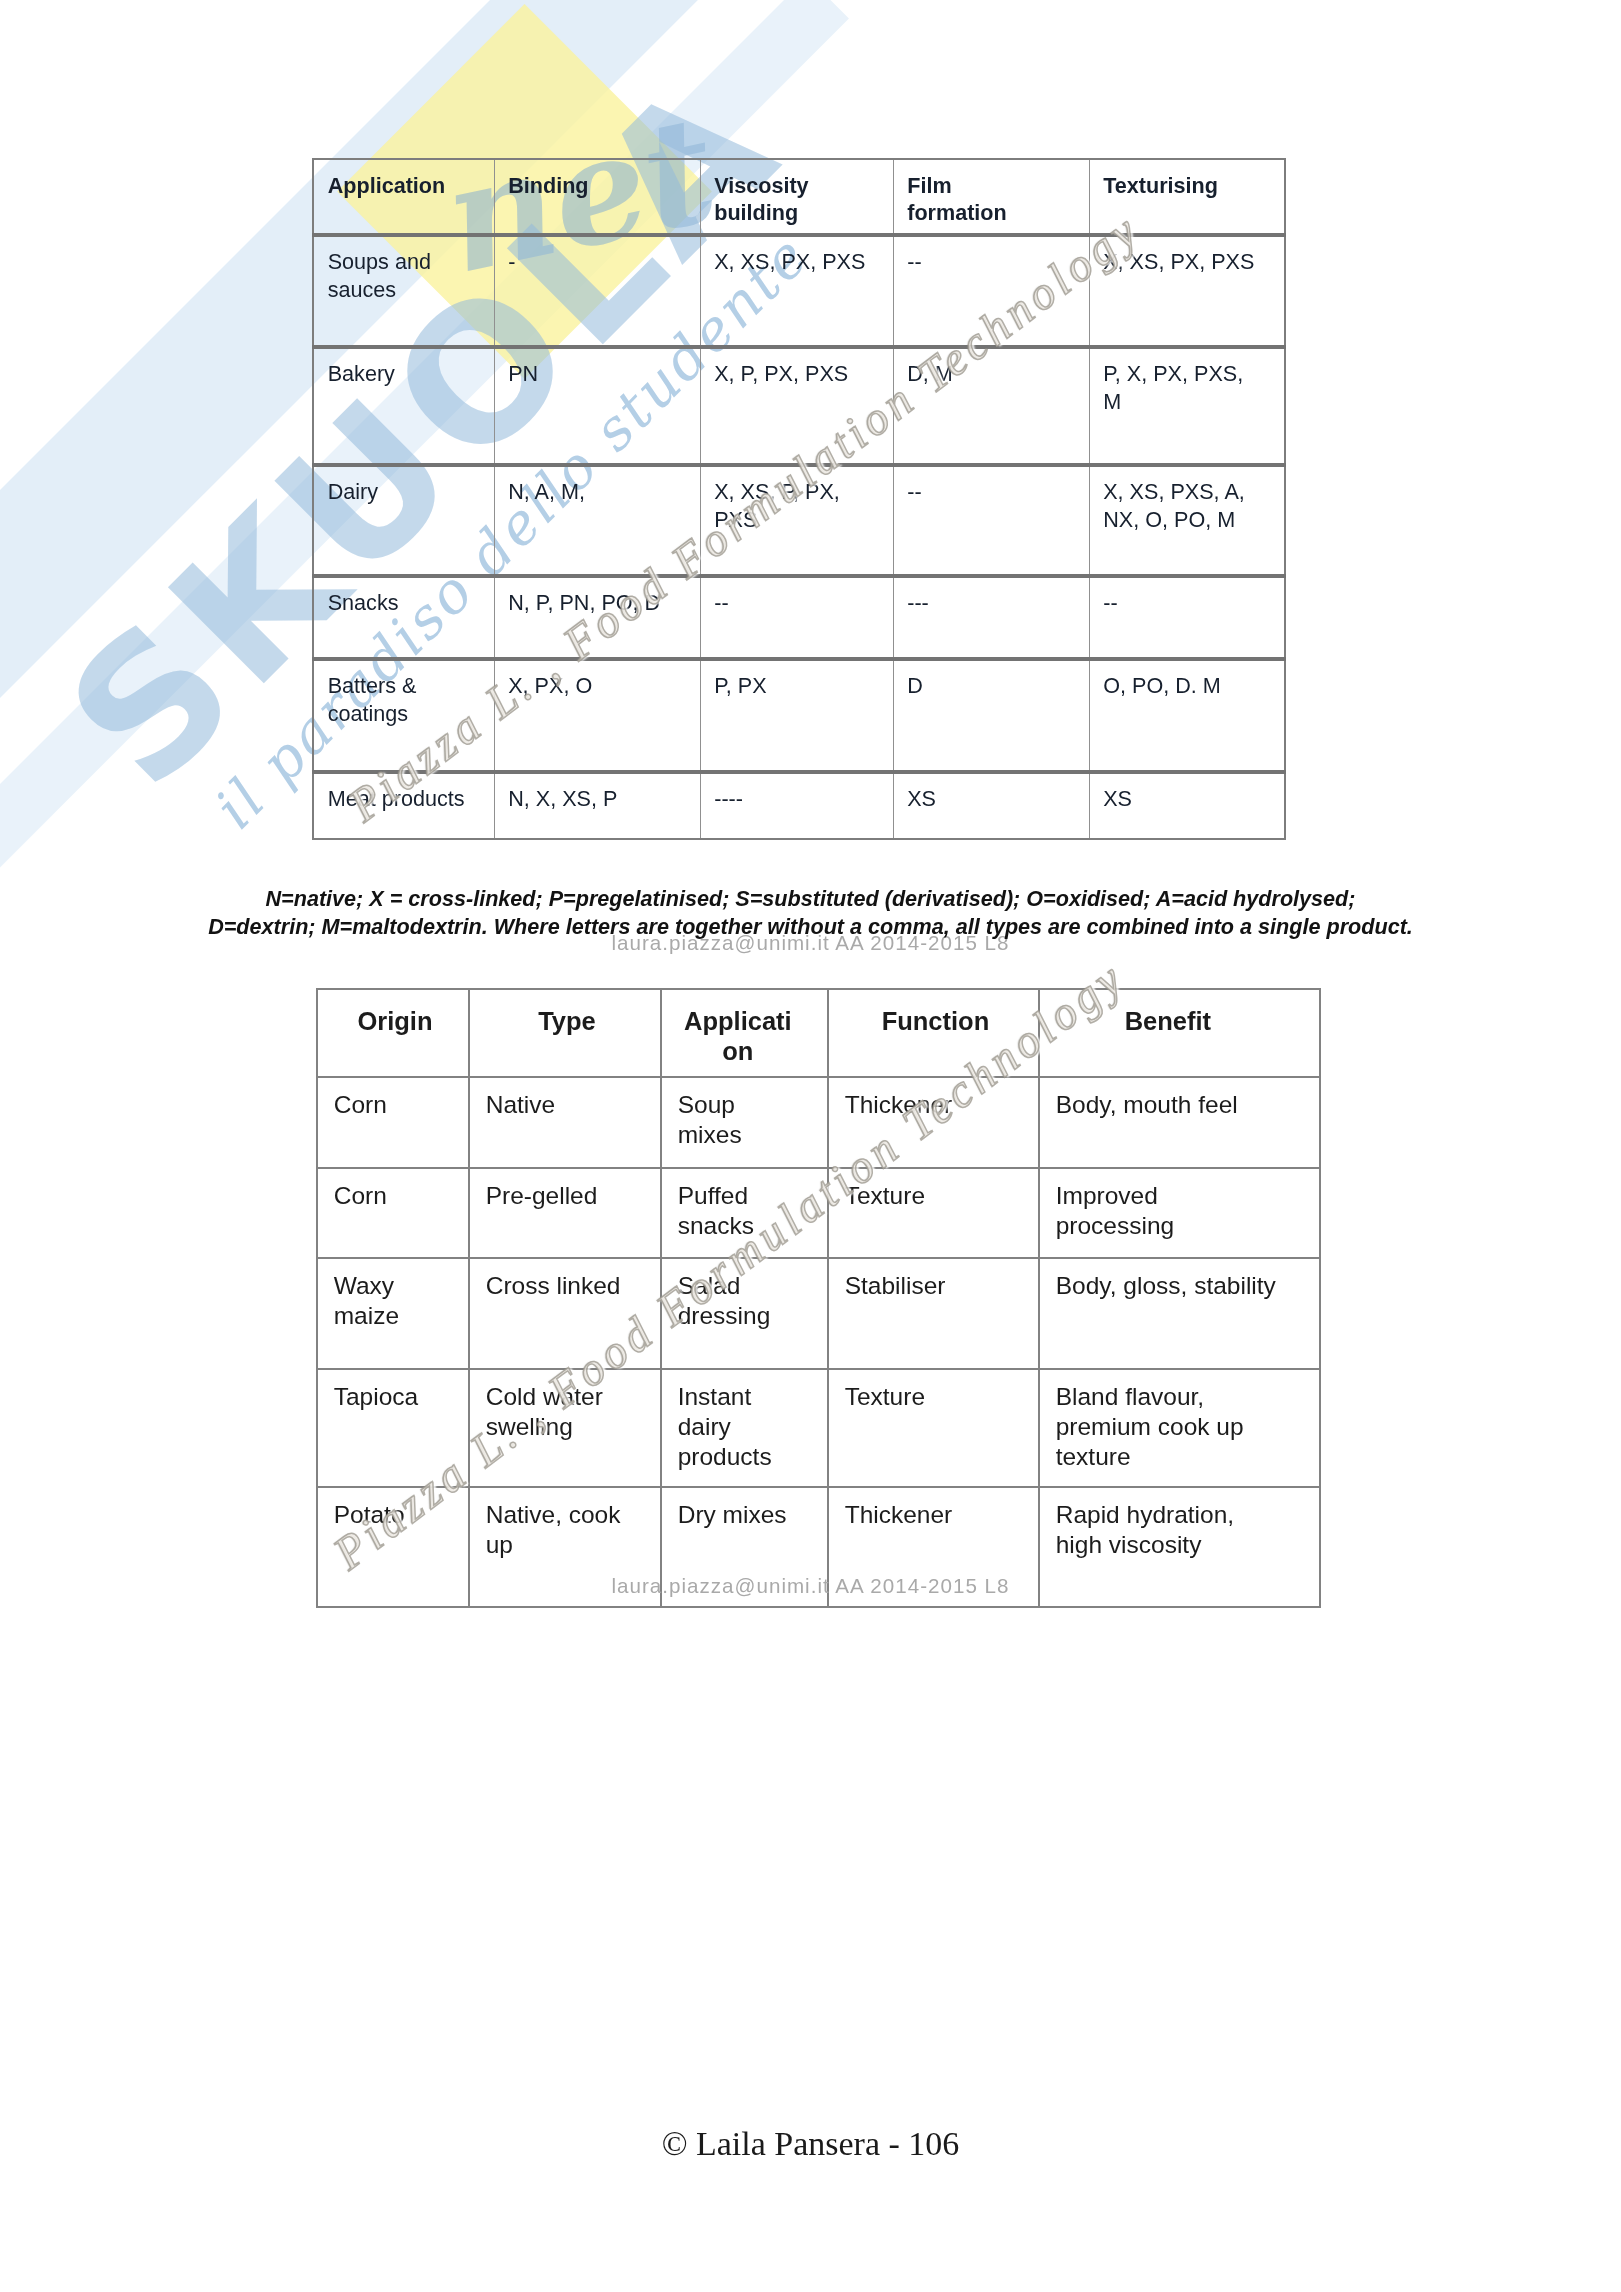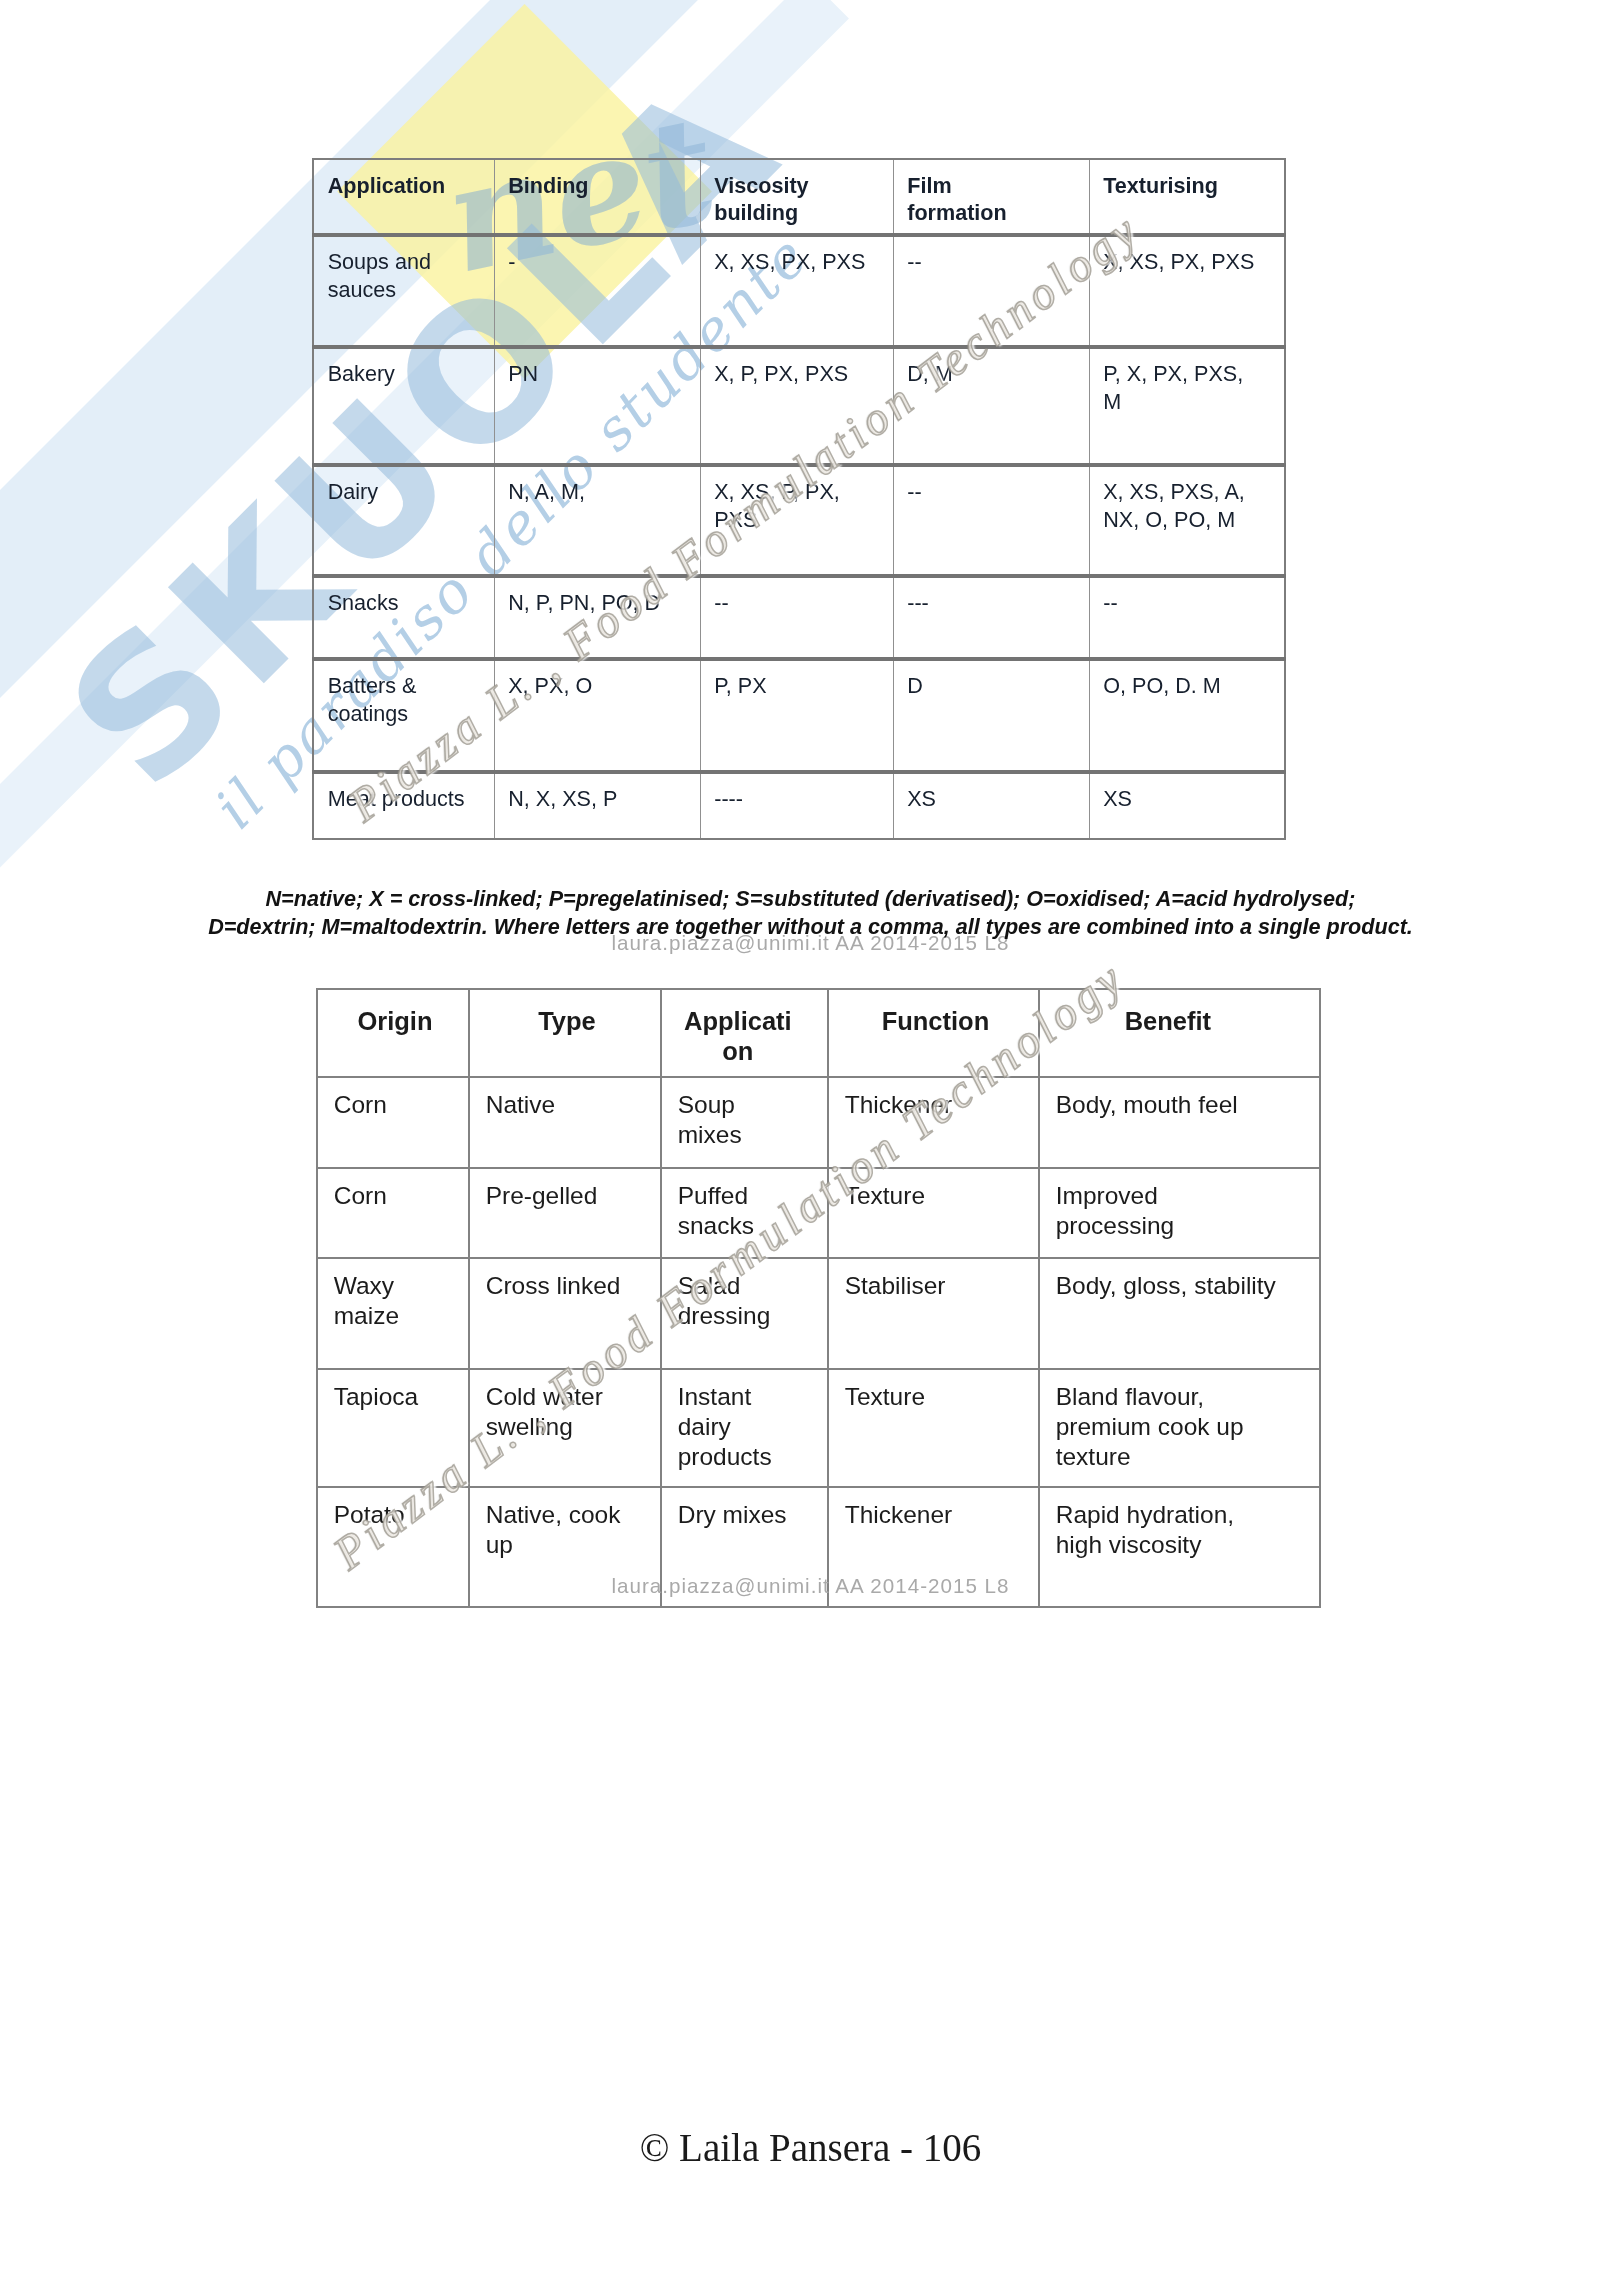--- a/index.html
+++ b/index.html
@@ -114,21 +114,21 @@
   .t2 thead th{font-weight:bold;text-align:center;font-size:25.5px;padding-top:15.7px;}
   .t2 td{text-align:left;}
   .t2 th:nth-child(3),.t2 td:nth-child(3){padding-right:29px;}
   .t2 th:nth-child(3){overflow-wrap:anywhere;word-break:break-all;}
   .t2 th:nth-child(5),.t2 td:nth-child(5){padding-right:39px;}
 
   
   .caption{
     position:absolute;left:0;top:2125px;width:1621px;text-align:center;
     font-family:"Liberation Serif", serif;
-    font-size:39px;color:#1a1a1a;z-index:3;
+    font-size:34px;color:#1a1a1a;z-index:3;
   }
 </style>
 </head>
 <body>
 
 <div class="page">
 
   <div class="wm-band"></div>
   <div class="wm-band2"></div>
   <div class="wm-diamond"></div>

